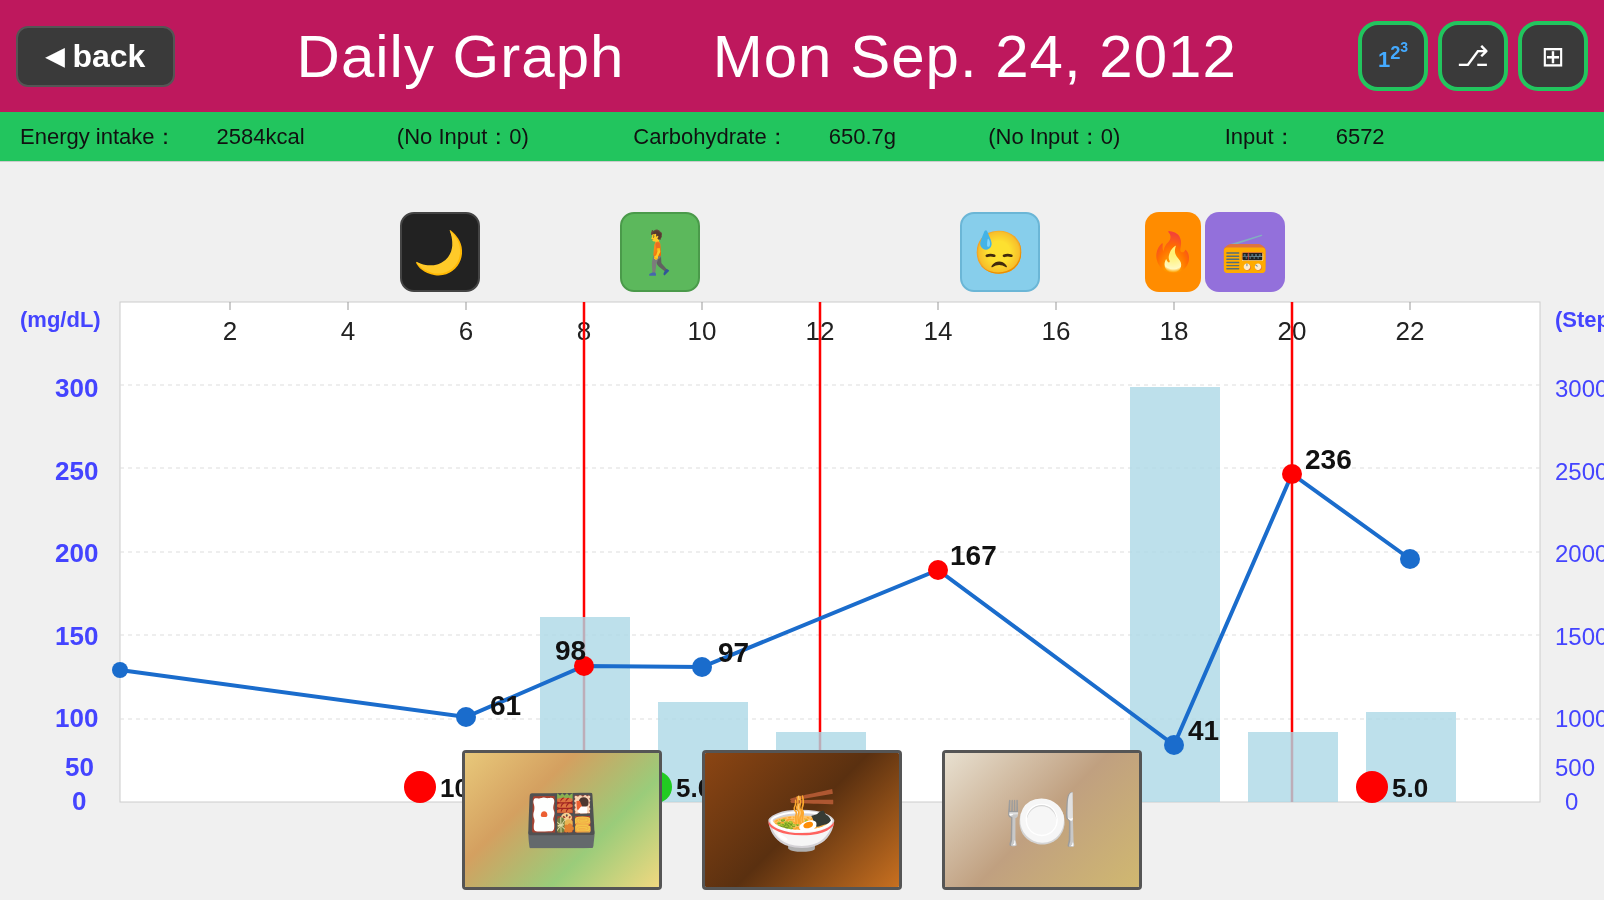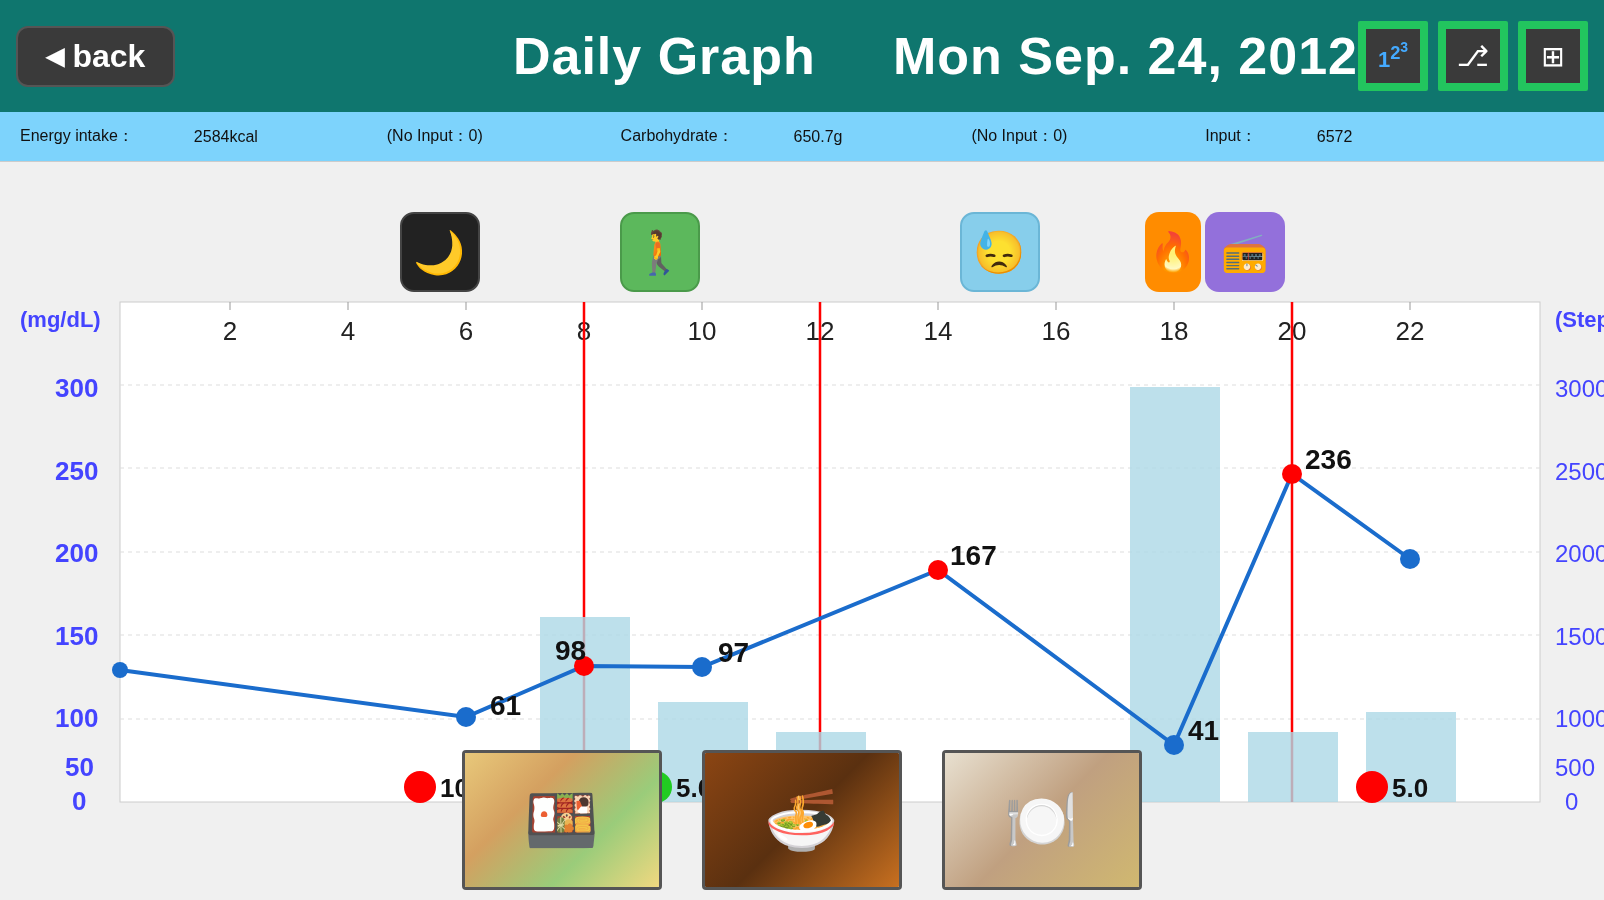--- a/index.html
+++ b/index.html
@@ -6,21 +6,21 @@
     body {
       width: 1604px;
       height: 900px;
       background: #e8e8e8;
       font-family: Arial, sans-serif;
       overflow: hidden;
     }
 
     
     #header {
-      background: #0f766e;
+      background: #be185d;
       height: 112px;
       display: flex;
       align-items: center;
       padding: 0 16px;
       position: relative;
     }
 
     #back-button {
       background: #3a3a3a;
       border: 2px solid #555;
@@ -34,57 +34,57 @@
       align-items: center;
       gap: 8px;
     }
     #back-button::before {
       content: '◀';
       font-size: 24px;
     }
 
     #header-title {
       flex: 1;
-      text-align: right;
+      text-align: center;
       color: white;
-      font-size: 52px;
-      font-weight: 700;
+      font-size: 60px;
+      font-weight: 400;
       letter-spacing: 1px;
     }
 
     #header-icons {
       display: flex;
       gap: 10px;
     }
 
     .header-icon-btn {
       background: #3a3a3a;
-      border: 8px solid #22c55e;
-      border-radius: 2px;
+      border: 4px solid #22c55e;
+      border-radius: 20px;
       width: 70px;
       height: 70px;
       display: flex;
       align-items: center;
       justify-content: center;
       cursor: pointer;
       font-size: 28px;
       color: white;
     }
 
     
     #stats-bar {
-      background: #7dd3fc;
+      background: #22c55e;
       border-bottom: 1px solid #ccc;
       height: 50px;
       display: flex;
       align-items: center;
       padding: 0 20px;
-      font-size: 16px;
+      font-size: 22px;
       color: #111;
-      gap: 60px;
+      gap: 40px;
     }
 
     
     #chart-container {
       position: relative;
       width: 1604px;
       height: 738px;
       background: #f0f0f0;
     }
 

